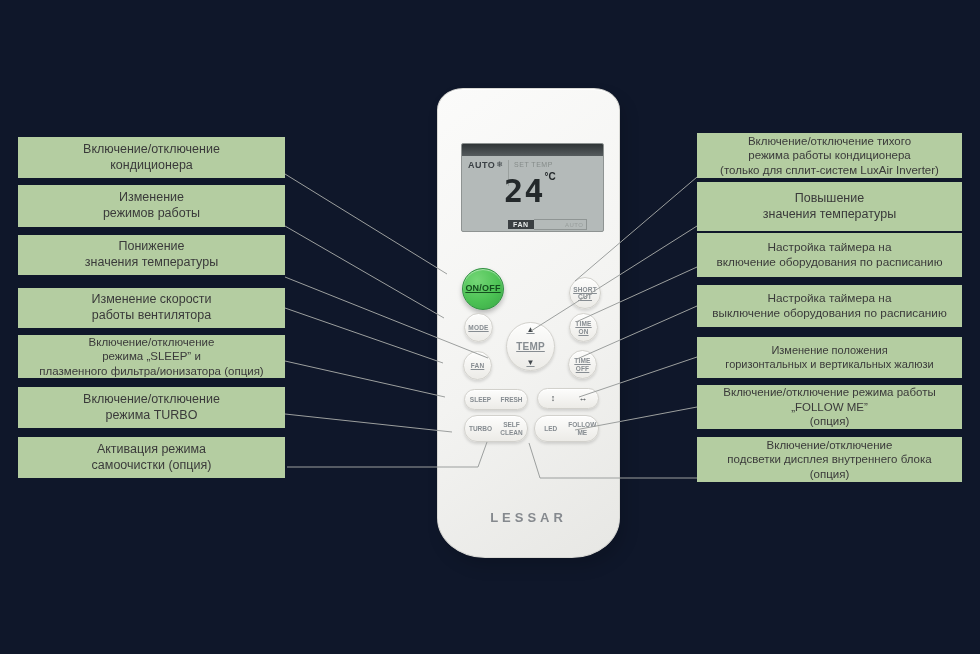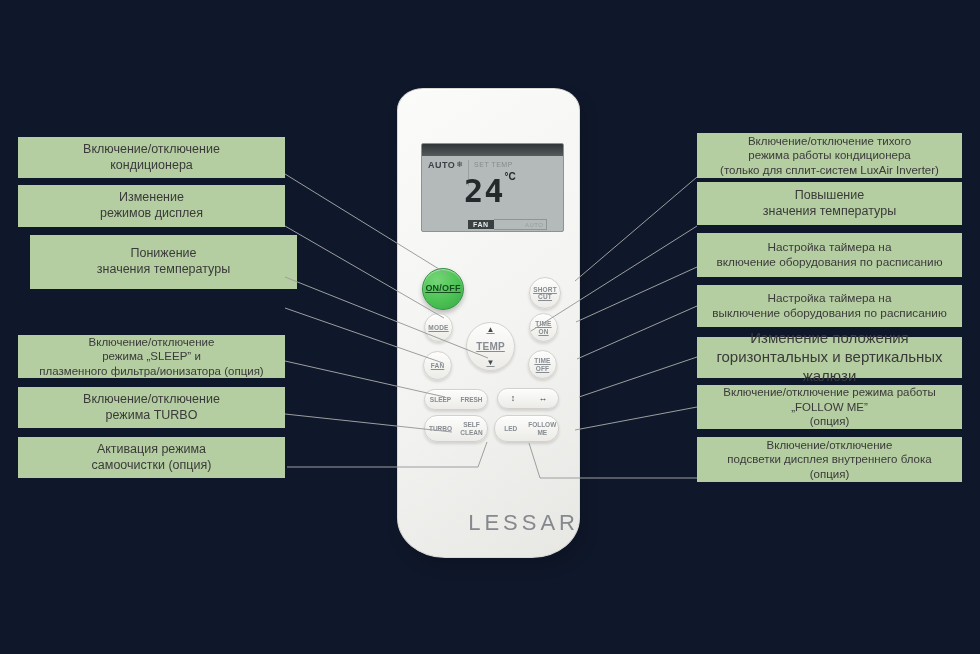--- a/index.html
+++ b/index.html
@@ -12,21 +12,21 @@
              display:flex; align-items:center; justify-content:center;
              text-align:center; font-size:12.5px; line-height:1.26;
              white-space:pre-line; padding:2px 6px; z-index:2; }
   .callout.left  { left:18px;  width:267px; }
   .callout.right { left:697px; width:265px; }
 
   
   #lines { position:absolute; left:0; top:0; z-index:5; pointer-events:none; }
 
   
-  #remote { position:absolute; left:397px; top:88px; width:183px; height:470px;
+  #remote { position:absolute; left:437px; top:88px; width:183px; height:470px;
             background:linear-gradient(145deg,#fbfbfa 0%,#f3f3f1 55%,#e7e7e4 100%);
             border:1px solid #d9d9d5;
             border-radius:26px 26px 48px 48px / 22px 22px 40px 40px;
             box-shadow:5px 9px 16px rgba(0,0,0,.14), inset 0 1px 0 #fff;
             z-index:3; }
 
   
   #display { position:absolute; left:23px; top:54px; width:143px; height:89px;
              background:#b4bab9; border:1px solid #8e9392; border-radius:2px;
              overflow:hidden; }
@@ -79,22 +79,22 @@
               box-shadow:0 2px 3px rgba(0,0,0,.13), inset 0 1px 0 #fff;
               display:flex; align-items:center; color:#868c91;
               font-size:6.5px; font-weight:bold; line-height:1.1; }
   .pill-half { flex:1; text-align:center; white-space:pre-line; cursor:pointer; }
   #pill-sleepfresh { left:26px; top:300px; width:64px; height:21px; }
   #pill-swing      { left:99px; top:299px; width:62px; height:21px; }
   #pill-swing .pill-half { font-size:9px; color:#43494d; }
   #pill-turboclean { left:26px; top:326px; width:64px; height:27px; border-radius:13px; }
   #pill-ledfollow  { left:96px; top:326px; width:65px; height:27px; border-radius:13px; }
 
-  #brand { position:absolute; left:0; right:0; top:421px; text-align:right;
-           font-size:22px; font-weight:normal; letter-spacing:4px; color:#85898e; }
+  #brand { position:absolute; left:0; right:0; top:421px; text-align:center;
+           font-size:13px; font-weight:bold; letter-spacing:4px; color:#85898e; }
 </style>
 </head>
 <body>
 
 <div id="stage">
 
   <svg id="lines" width="980" height="654" viewBox="0 0 980 654">
     <g stroke="#9c9f9e" stroke-width="1" fill="none">
       <path d="M285,174 L447,274"></path>
       <path d="M285,226 L444,318"></path>
@@ -109,41 +109,43 @@
       <path d="M697,306 L577,359"></path>
       <path d="M697,357 L579,397"></path>
       <path d="M697,407 L575,430"></path>
       <path d="M697,478 L540,478 L529,443"></path>
     </g>
   </svg>
 
   <div class="callout left" style="top:137px;height:41px;">Включение/отключение
 кондиционера</div>
   <div class="callout left" style="top:185px;height:42px;">Изменение
-режимов дисплея</div>
-  <div class="callout left" style="top:235px;height:54px;margin-left:12px;">Понижение
+режимов работы</div>
+  <div class="callout left" style="top:235px;height:40px;">Понижение
 значения температуры</div>
+  <div class="callout left" style="top:288px;height:40px;">Изменение скорости
+работы вентилятора</div>
   <div class="callout left" style="top:335px;height:43px;font-size:11.5px;">Включение/отключение
 режима „SLEEP” и
 плазменного фильтра/ионизатора (опция)</div>
   <div class="callout left" style="top:387px;height:41px;">Включение/отключение
 режима TURBO</div>
   <div class="callout right" style="top:133px;height:45px;font-size:11.5px;">Включение/отключение тихого
 режима работы кондиционера
 (только для сплит-систем LuxAir Inverter)</div>
 
   <div class="callout left" style="top:437px;height:41px;">Активация режима
 самоочистки (опция)</div>
-  <div class="callout right" style="top:182px;height:43px;">Повышение
+  <div class="callout right" style="top:182px;height:49px;">Повышение
 значения температуры</div>
   <div class="callout right" style="top:233px;height:44px;font-size:11.8px;">Настройка таймера на
 включение оборудования по расписанию</div>
   <div class="callout right" style="top:285px;height:42px;font-size:11.8px;">Настройка таймера на
 выключение оборудования по расписанию</div>
-  <div class="callout right" style="top:337px;height:41px;font-size:15px;">Изменение положения
+  <div class="callout right" style="top:337px;height:41px;font-size:11px;">Изменение положения
 горизонтальных и вертикальных жалюзи</div>
   <div class="callout right" style="top:385px;height:44px;font-size:11.5px;">Включение/отключение режима работы
 „FOLLOW ME”
 (опция)</div>
   <div class="callout right" style="top:437px;height:45px;font-size:11.5px;">Включение/отключение
 подсветки дисплея внутреннего блока
 (опция)</div>
 
   <div id="remote">
 

